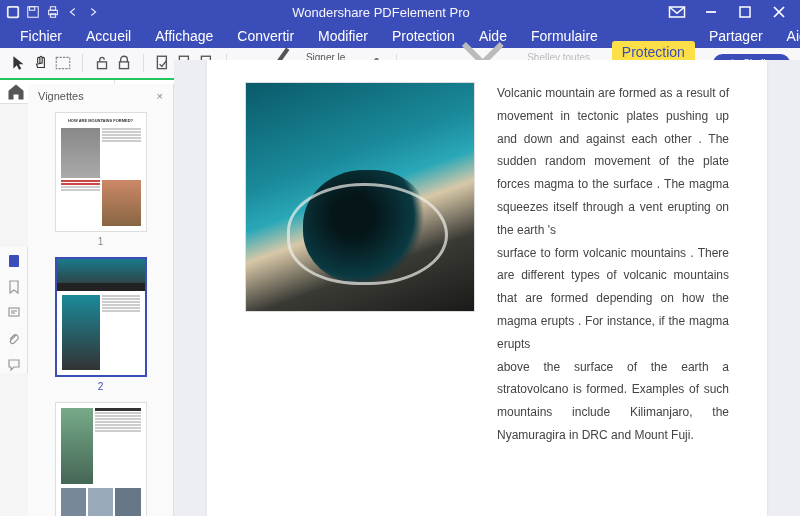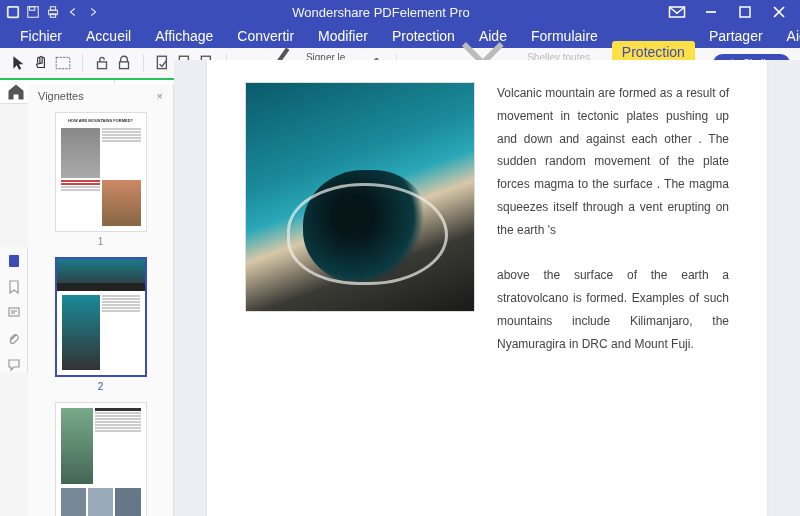--- a/index.html
+++ b/index.html
@@ -335,20 +335,20 @@
 
     </div>
   </div>
 
   <div class="docview">
     <div class="page">
       <div class="content-row">
         <div class="figure"></div>
         <div class="body-text">
           <span>Volcanic mountain are formed as a result of movement in tectonic plates pushing up and down and against each other . The sudden random movement  of the plate forces magma  to the surface . The magma squeezes itself through a vent erupting on the earth 's</span><br>
-          <br>
+          <span>surface to form volcanic mountains . There are different types of volcanic mountains that are formed depending on how the magma erupts . For instance, if the magma erupts</span><br>
           <span>above the surface of the earth a stratovolcano is formed. Examples of such mountains include Kilimanjaro, the Nyamuragira in DRC and Mount Fuji.</span>
         </div>
       </div>
 
     </div>
   </div>
 </div>
 
 </body></html>

